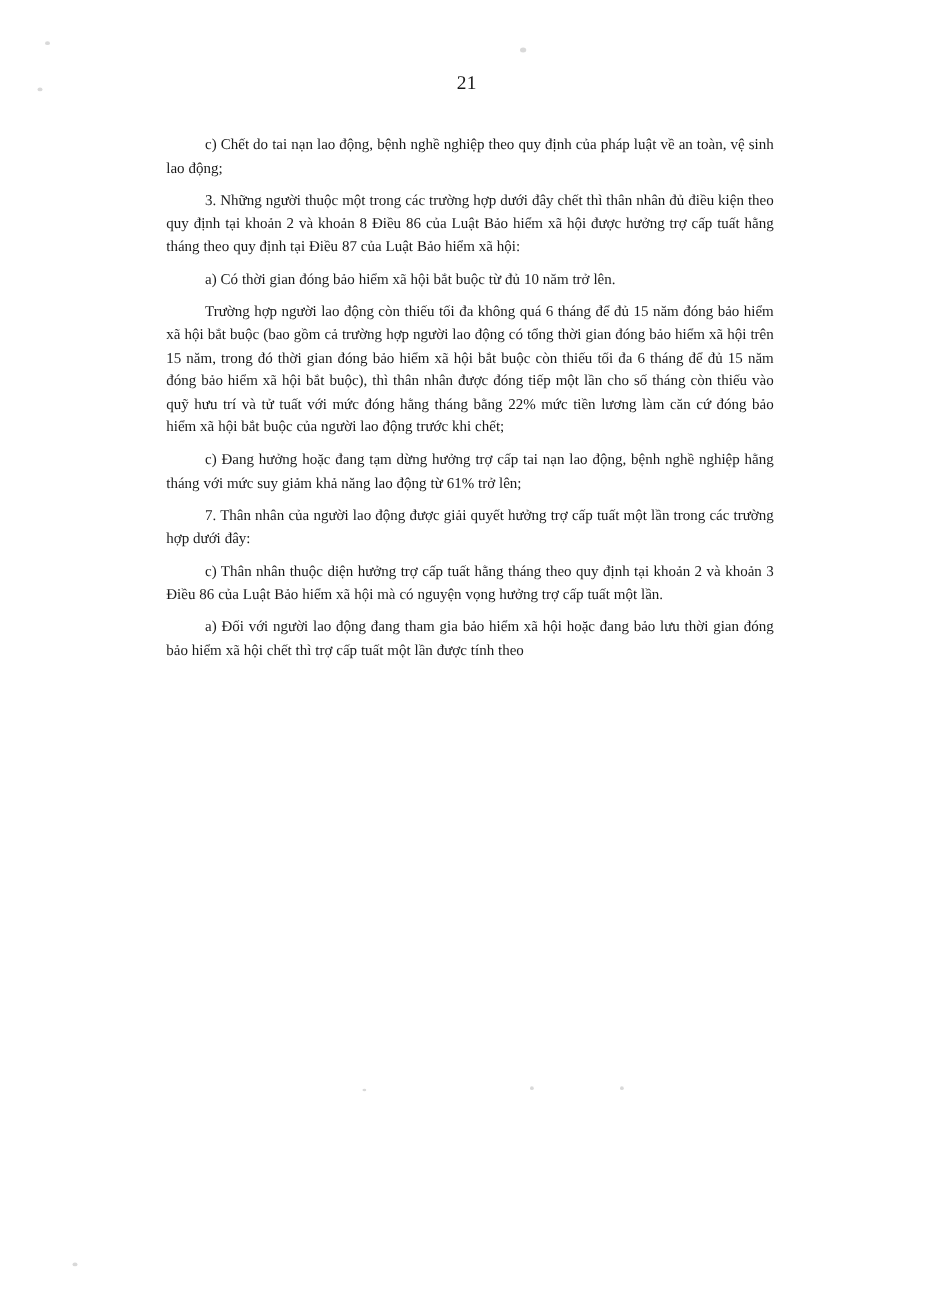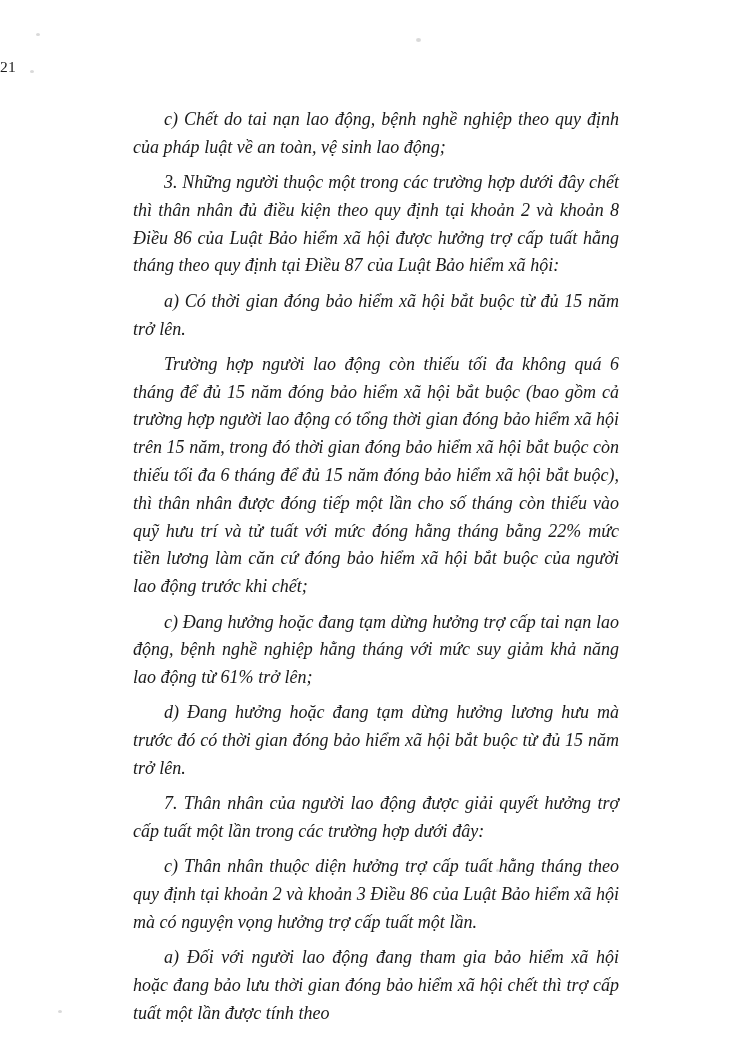--- a/index.html
+++ b/index.html
@@ -18,38 +18,38 @@
     position: relative;
     width: 747px;
     height: 1050px;
     box-sizing: border-box;
   }
   .page-number {
     position: absolute;
     top: 58px;
     left: 0;
     width: 747px;
+    text-align: center;
     font-size: 15.5px;
     letter-spacing: 0.3px;
   }
   .content {
     position: absolute;
     top: 106px;
     left: 133px;
     width: 486px;
   }
   .para {
-    font-size: 18px;
+    font-size: 12px;
     line-height: 1.545;
     text-align: justify;
     text-justify: inter-word;
     margin: 0 0 7.5px 0;
     text-indent: 31px;
     word-spacing: 0.1px;
-    font-style: italic;
   }
   .para.last {
     margin-bottom: 0;
   }
   
   .speck {
     position: absolute;
     background: #b9b9b9;
     border-radius: 50%;
     opacity: 0.55;
@@ -58,24 +58,23 @@
 </head>
 <body>
 
 <div class="page">
 
   <div class="page-number">21</div>
 
   <div class="content">
     <p class="para">c) Chết do tai nạn lao động, bệnh nghề nghiệp theo quy định của pháp luật về an toàn, vệ sinh lao động;</p>
     <p class="para">3. Những người thuộc một trong các trường hợp dưới đây chết thì thân nhân đủ điều kiện theo quy định tại khoản 2 và khoản 8 Điều 86 của Luật Bảo hiểm xã hội được hưởng trợ cấp tuất hằng tháng theo quy định tại Điều 87 của Luật Bảo hiểm xã hội:</p>
-    <p class="para">a) Có thời gian đóng bảo hiểm xã hội bắt buộc từ đủ 15 năm trở lên.</p>
+    <p class="para">a) Có thời gian đóng bảo hiểm xã hội bắt buộc từ đủ 10 năm trở lên.</p>
     <p class="para">Trường hợp người lao động còn thiếu tối đa không quá 6 tháng để đủ 15 năm đóng bảo hiểm xã hội bắt buộc (bao gồm cả trường hợp người lao động có tổng thời gian đóng bảo hiểm xã hội trên 15 năm, trong đó thời gian đóng bảo hiểm xã hội bắt buộc còn thiếu tối đa 6 tháng để đủ 15 năm đóng bảo hiểm xã hội bắt buộc), thì thân nhân được đóng tiếp một lần cho số tháng còn thiếu vào quỹ hưu trí và tử tuất với mức đóng hằng tháng bằng 22% mức tiền lương làm căn cứ đóng bảo hiểm xã hội bắt buộc của người lao động trước khi chết;</p>
     <p class="para">c) Đang hưởng hoặc đang tạm dừng hưởng trợ cấp tai nạn lao động, bệnh nghề nghiệp hằng tháng với mức suy giảm khả năng lao động từ 61% trở lên;</p>
-    <p class="para">d) Đang hưởng hoặc đang tạm dừng hưởng lương hưu mà trước đó có thời gian đóng bảo hiểm xã hội bắt buộc từ đủ 15 năm trở lên.</p>
     <p class="para">7. Thân nhân của người lao động được giải quyết hưởng trợ cấp tuất một lần trong các trường hợp dưới đây:</p>
     <p class="para">c) Thân nhân thuộc diện hưởng trợ cấp tuất hằng tháng theo quy định tại khoản 2 và khoản 3 Điều 86 của Luật Bảo hiểm xã hội mà có nguyện vọng hưởng trợ cấp tuất một lần.</p>
     <p class="para last">a) Đối với người lao động đang tham gia bảo hiểm xã hội hoặc đang bảo lưu thời gian đóng bảo hiểm xã hội chết thì trợ cấp tuất một lần được tính theo</p>
   </div>
 
   <span class="speck" style="left:36px;  top:33px;  width:4px; height:3px;"></span>
   <span class="speck" style="left:30px;  top:70px;  width:4px; height:3px;"></span>
   <span class="speck" style="left:416px; top:38px;  width:5px; height:4px;"></span>
   <span class="speck" style="left:58px;  top:1010px;width:4px; height:3px;"></span>
   <span class="speck" style="left:424px; top:869px; width:3px; height:3px;"></span>

